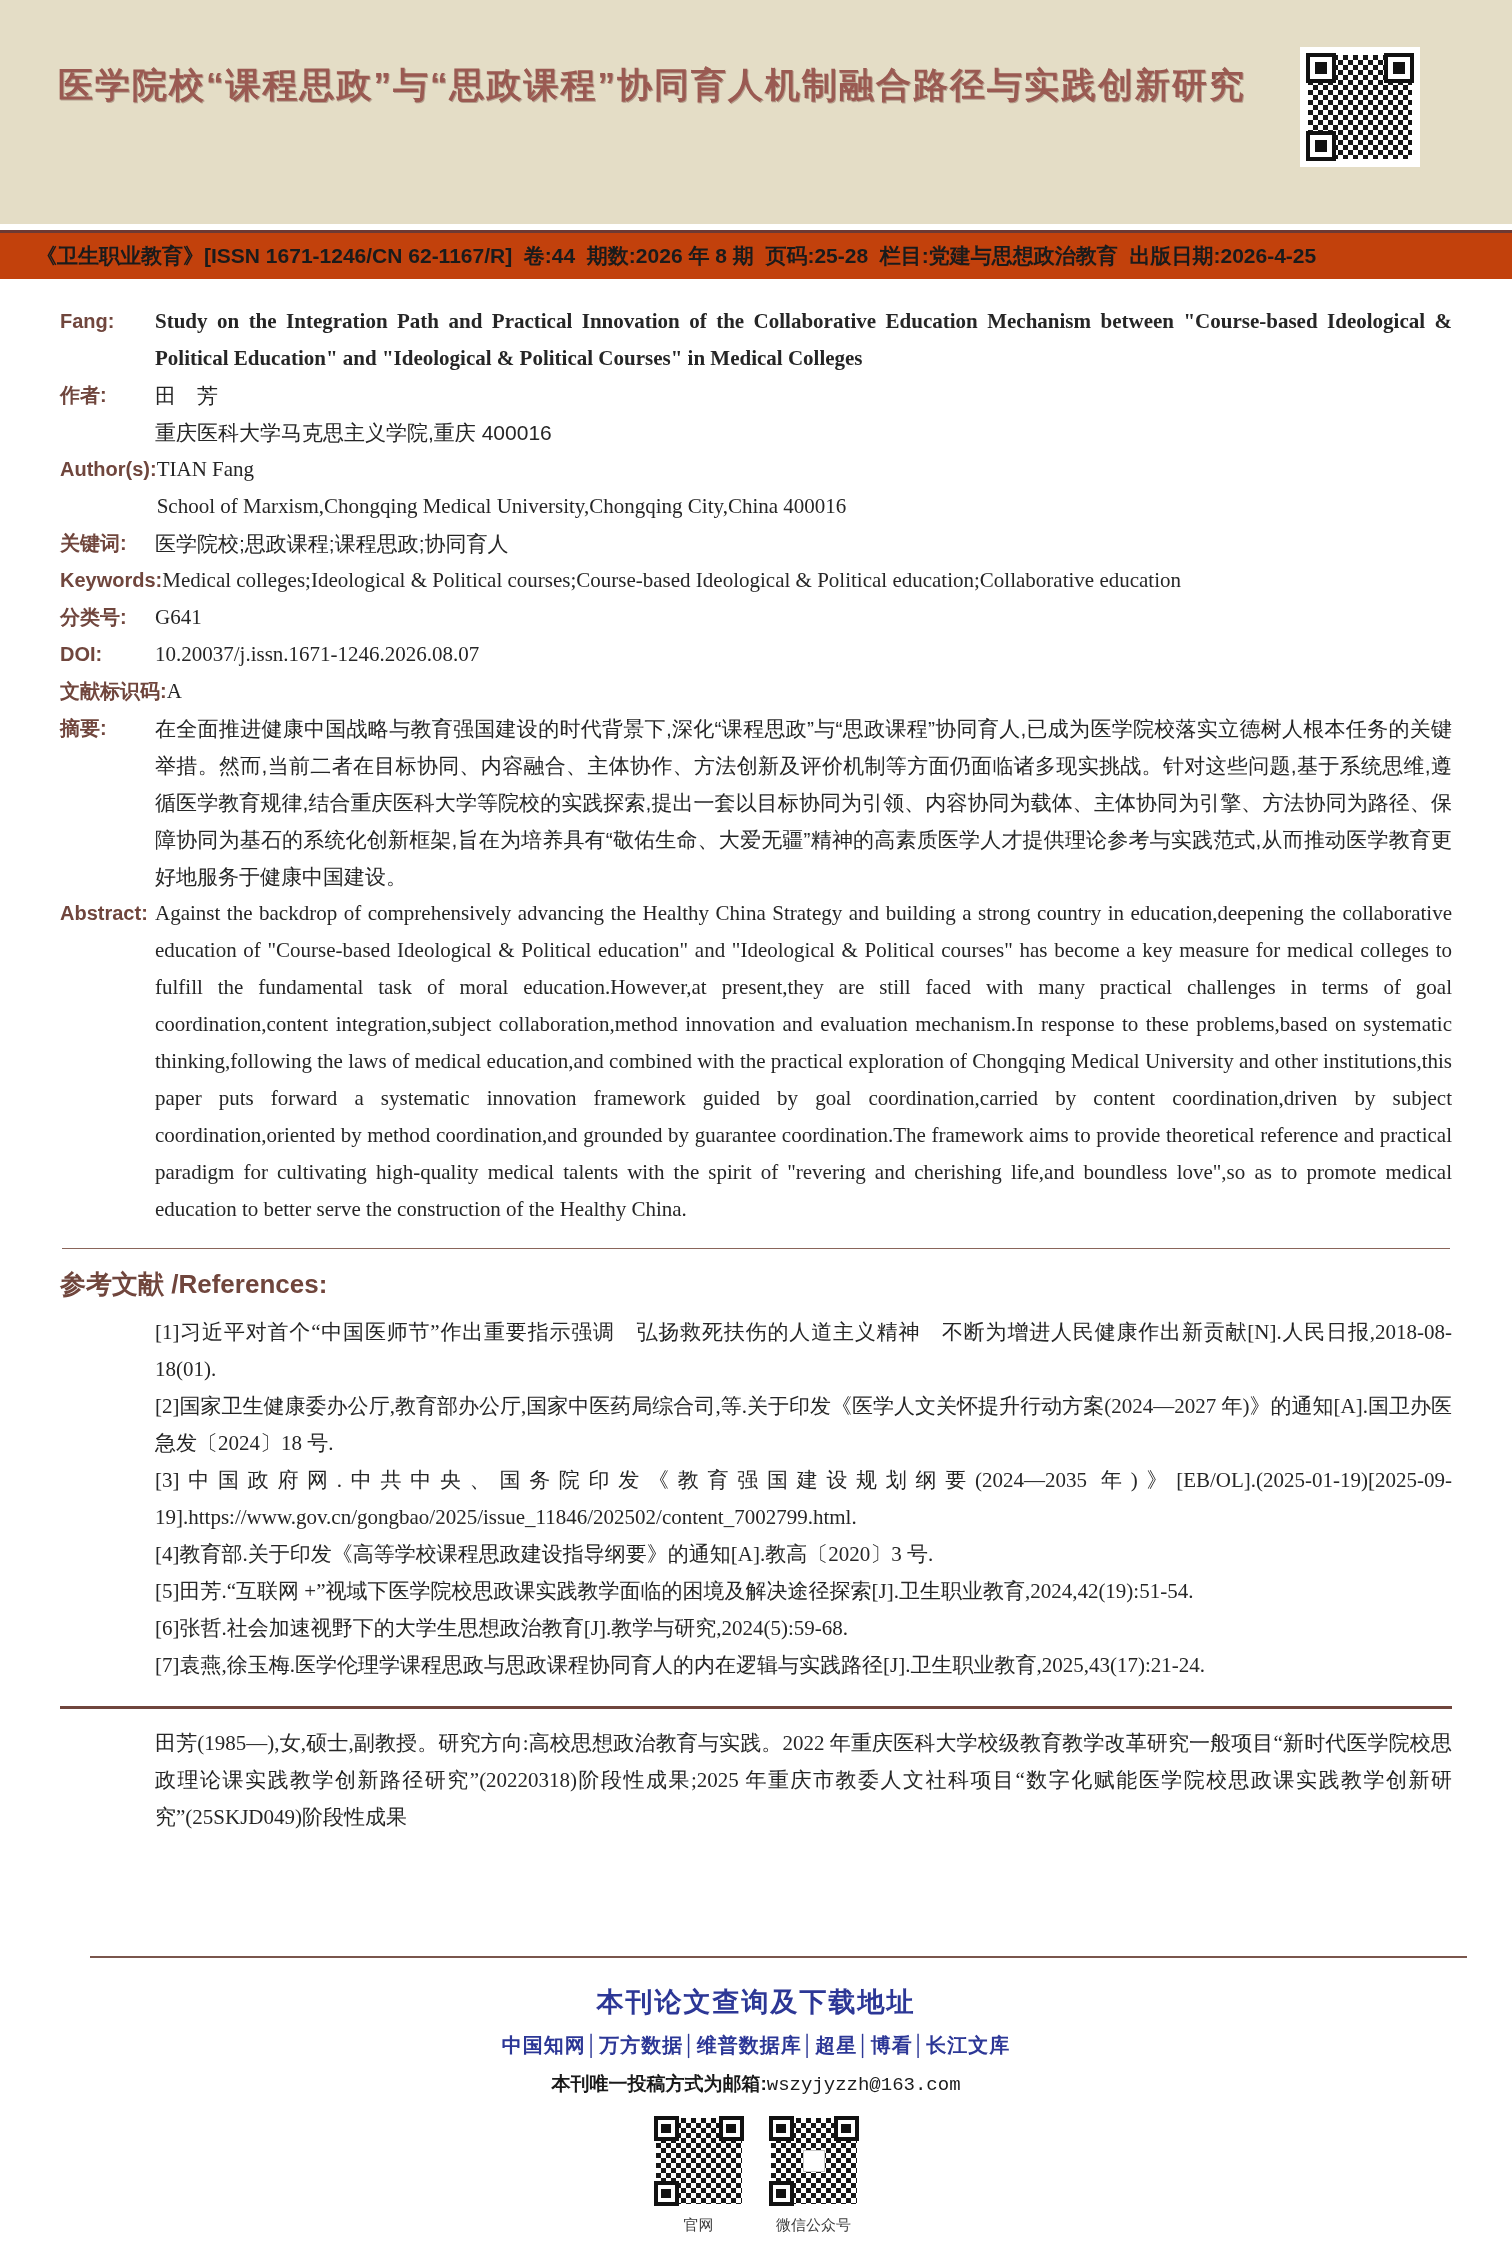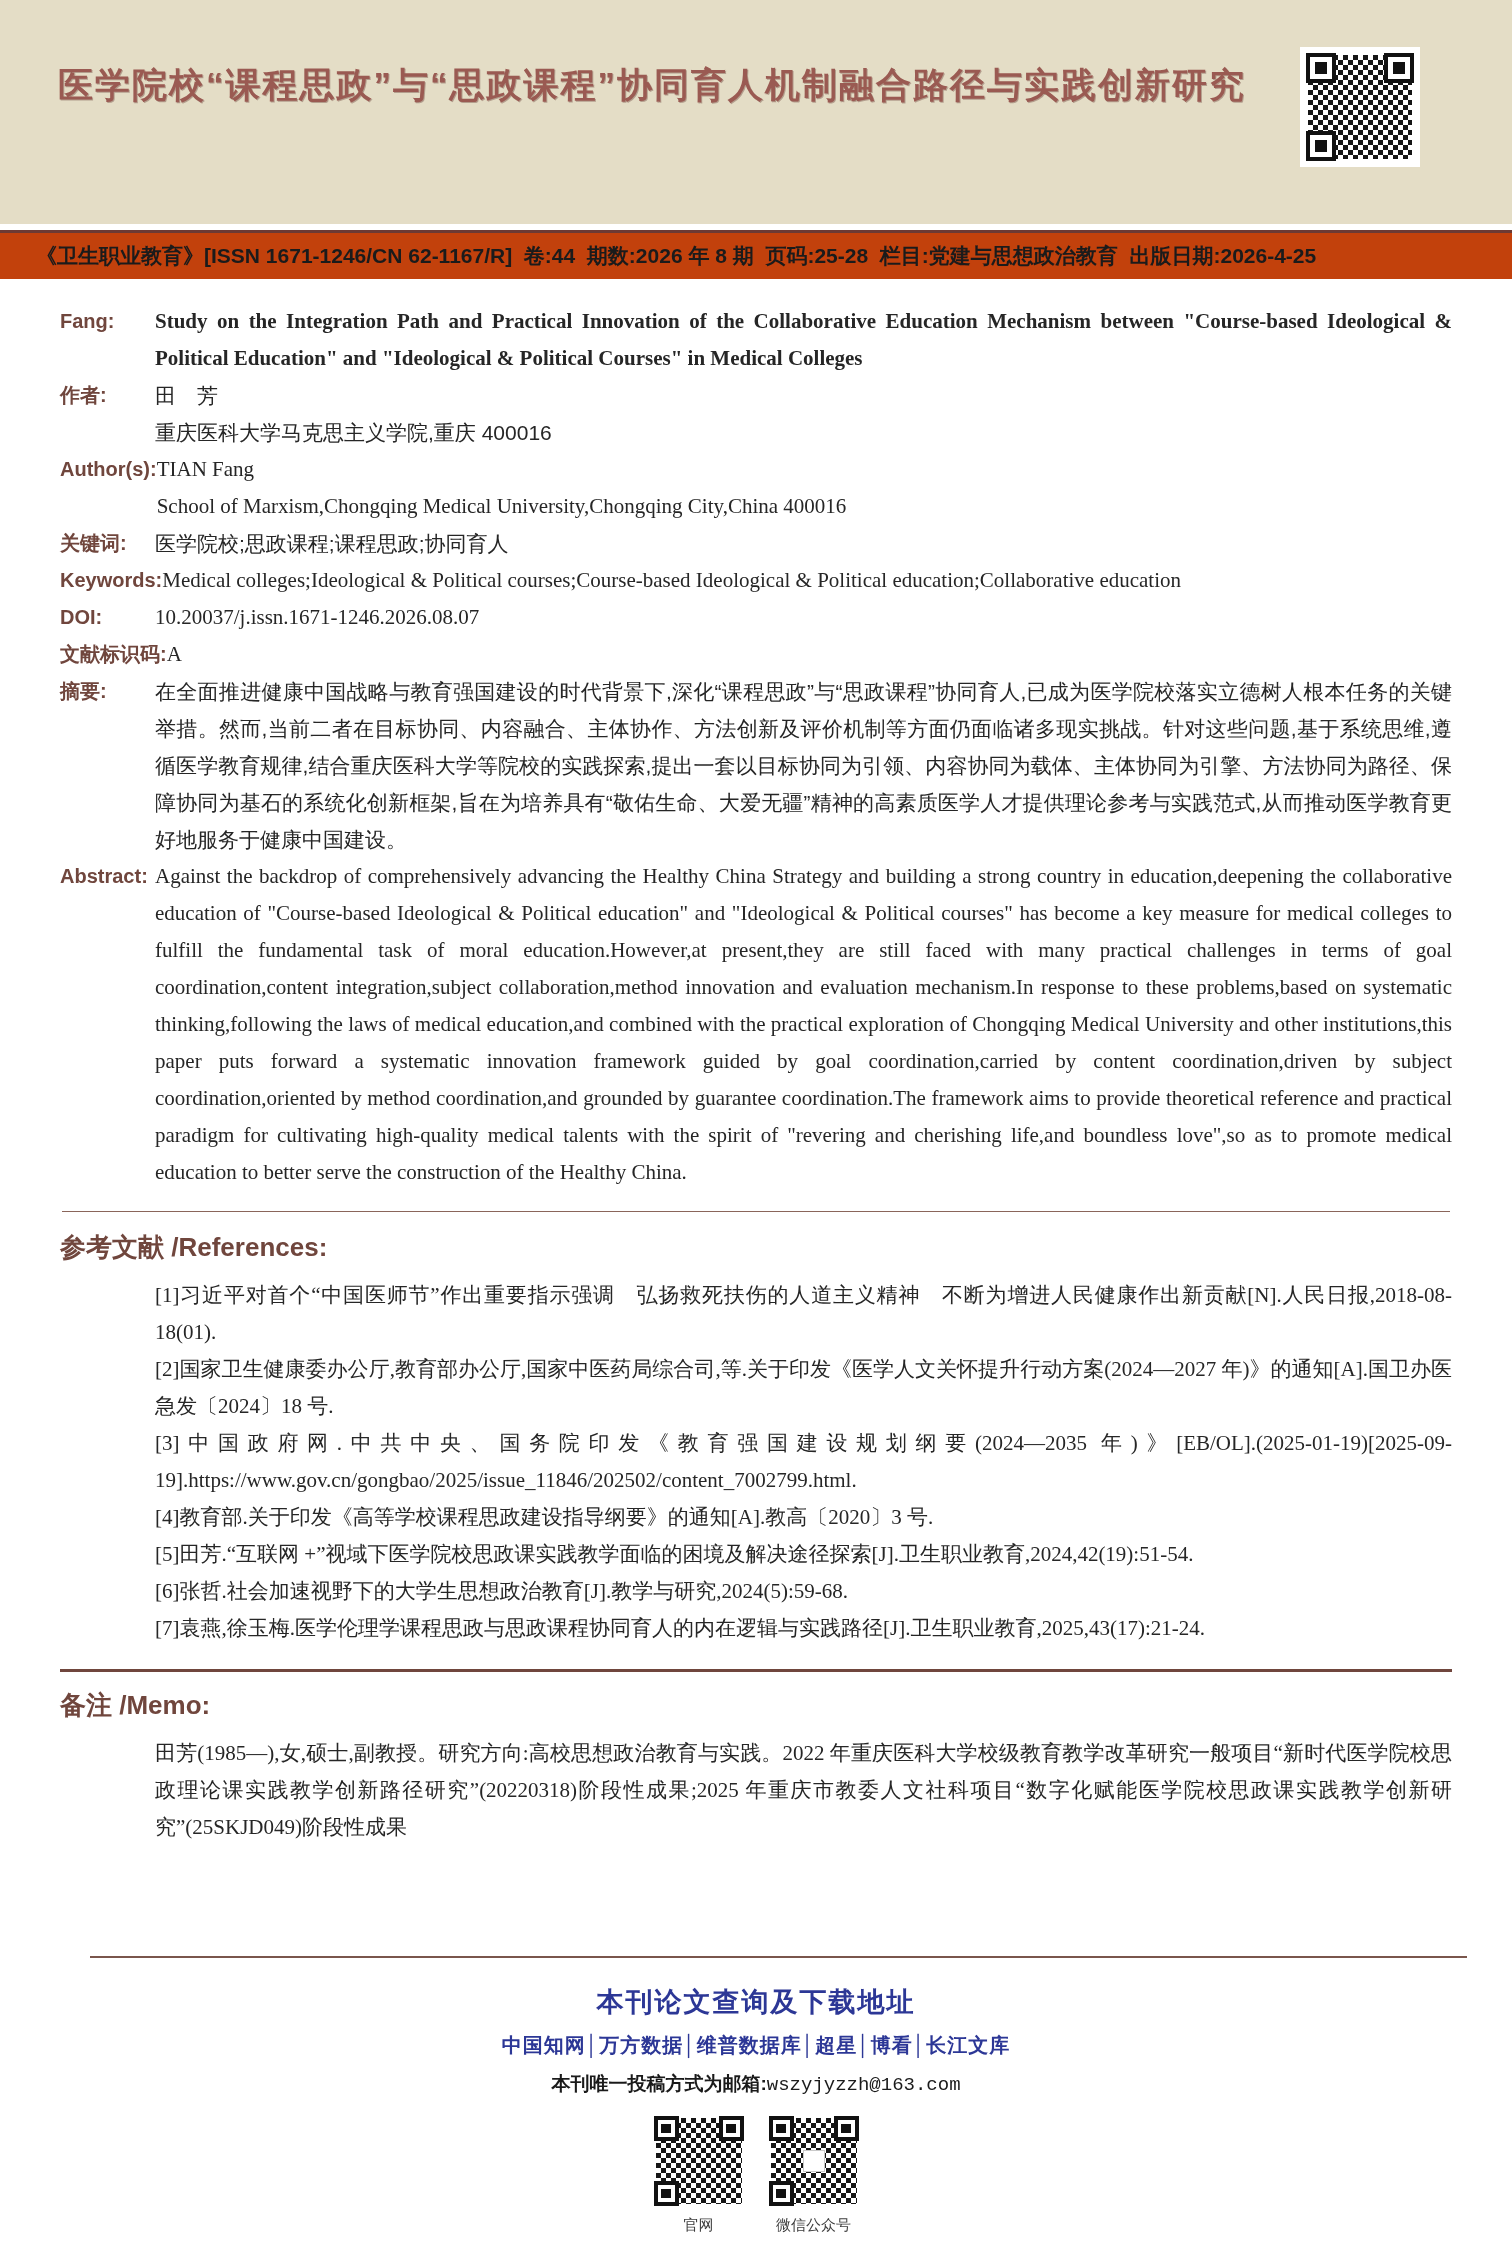--- a/index.html
+++ b/index.html
@@ -109,20 +109,24 @@
     <div class="field">
       <div class="f-label">关键词:</div>
       <div class="f-value zh">医学院校;思政课程;课程思政;协同育人</div>
     </div>
 
     <div class="field">
       <div class="f-label">Keywords:</div>
       <div class="f-value en">Medical colleges;Ideological &amp; Political courses;Course-based Ideological &amp; Political education;Collaborative education</div>
     </div>
 
+    <div class="field">
+      <div class="f-label">分类号:</div>
+      <div class="f-value en">G641</div>
+    </div>
 
     <div class="field">
       <div class="f-label">DOI:</div>
       <div class="f-value en">10.20037/j.issn.1671-1246.2026.08.07</div>
     </div>
 
     <div class="field wide">
       <div class="f-label">文献标识码:</div>
       <div class="f-value en">A</div>
     </div>
@@ -145,21 +149,20 @@
       <div>[2]国家卫生健康委办公厅,教育部办公厅,国家中医药局综合司,等.关于印发《医学人文关怀提升行动方案(2024—2027 年)》的通知[A].国卫办医急发〔2024〕18 号.</div>
       <div>[3]中国政府网.中共中央、国务院印发《教育强国建设规划纲要(2024—2035 年)》[EB/OL].(2025-01-19)[2025-09-19].https://www.gov.cn/gongbao/2025/issue_11846/202502/content_7002799.html.</div>
       <div>[4]教育部.关于印发《高等学校课程思政建设指导纲要》的通知[A].教高〔2020〕3 号.</div>
       <div>[5]田芳.“互联网 +”视域下医学院校思政课实践教学面临的困境及解决途径探索[J].卫生职业教育,2024,42(19):51-54.</div>
       <div>[6]张哲.社会加速视野下的大学生思想政治教育[J].教学与研究,2024(5):59-68.</div>
       <div>[7]袁燕,徐玉梅.医学伦理学课程思政与思政课程协同育人的内在逻辑与实践路径[J].卫生职业教育,2025,43(17):21-24.</div>
     </div>
 
     <div class="rule thick"></div>
 
-    <div class="sec-label">备注 /Memo:</div>
     <div class="memo">田芳(1985—),女,硕士,副教授。研究方向:高校思想政治教育与实践。2022 年重庆医科大学校级教育教学改革研究一般项目“新时代医学院校思政理论课实践教学创新路径研究”(20220318)阶段性成果;2025 年重庆市教委人文社科项目“数字化赋能医学院校思政课实践教学创新研究”(25SKJD049)阶段性成果</div>
 
   </main>
 
   <footer class="foot">
     <div class="foot-rule"></div>
     <div class="f-title">本刊论文查询及下载地址</div>
     <div class="f-dbs">中国知网│万方数据│维普数据库│超星│博看│长江文库</div>
     <div class="f-email">
       <span>本刊唯一投稿方式为邮箱:</span><span class="mono">wszyjyzzh@163.com</span>

